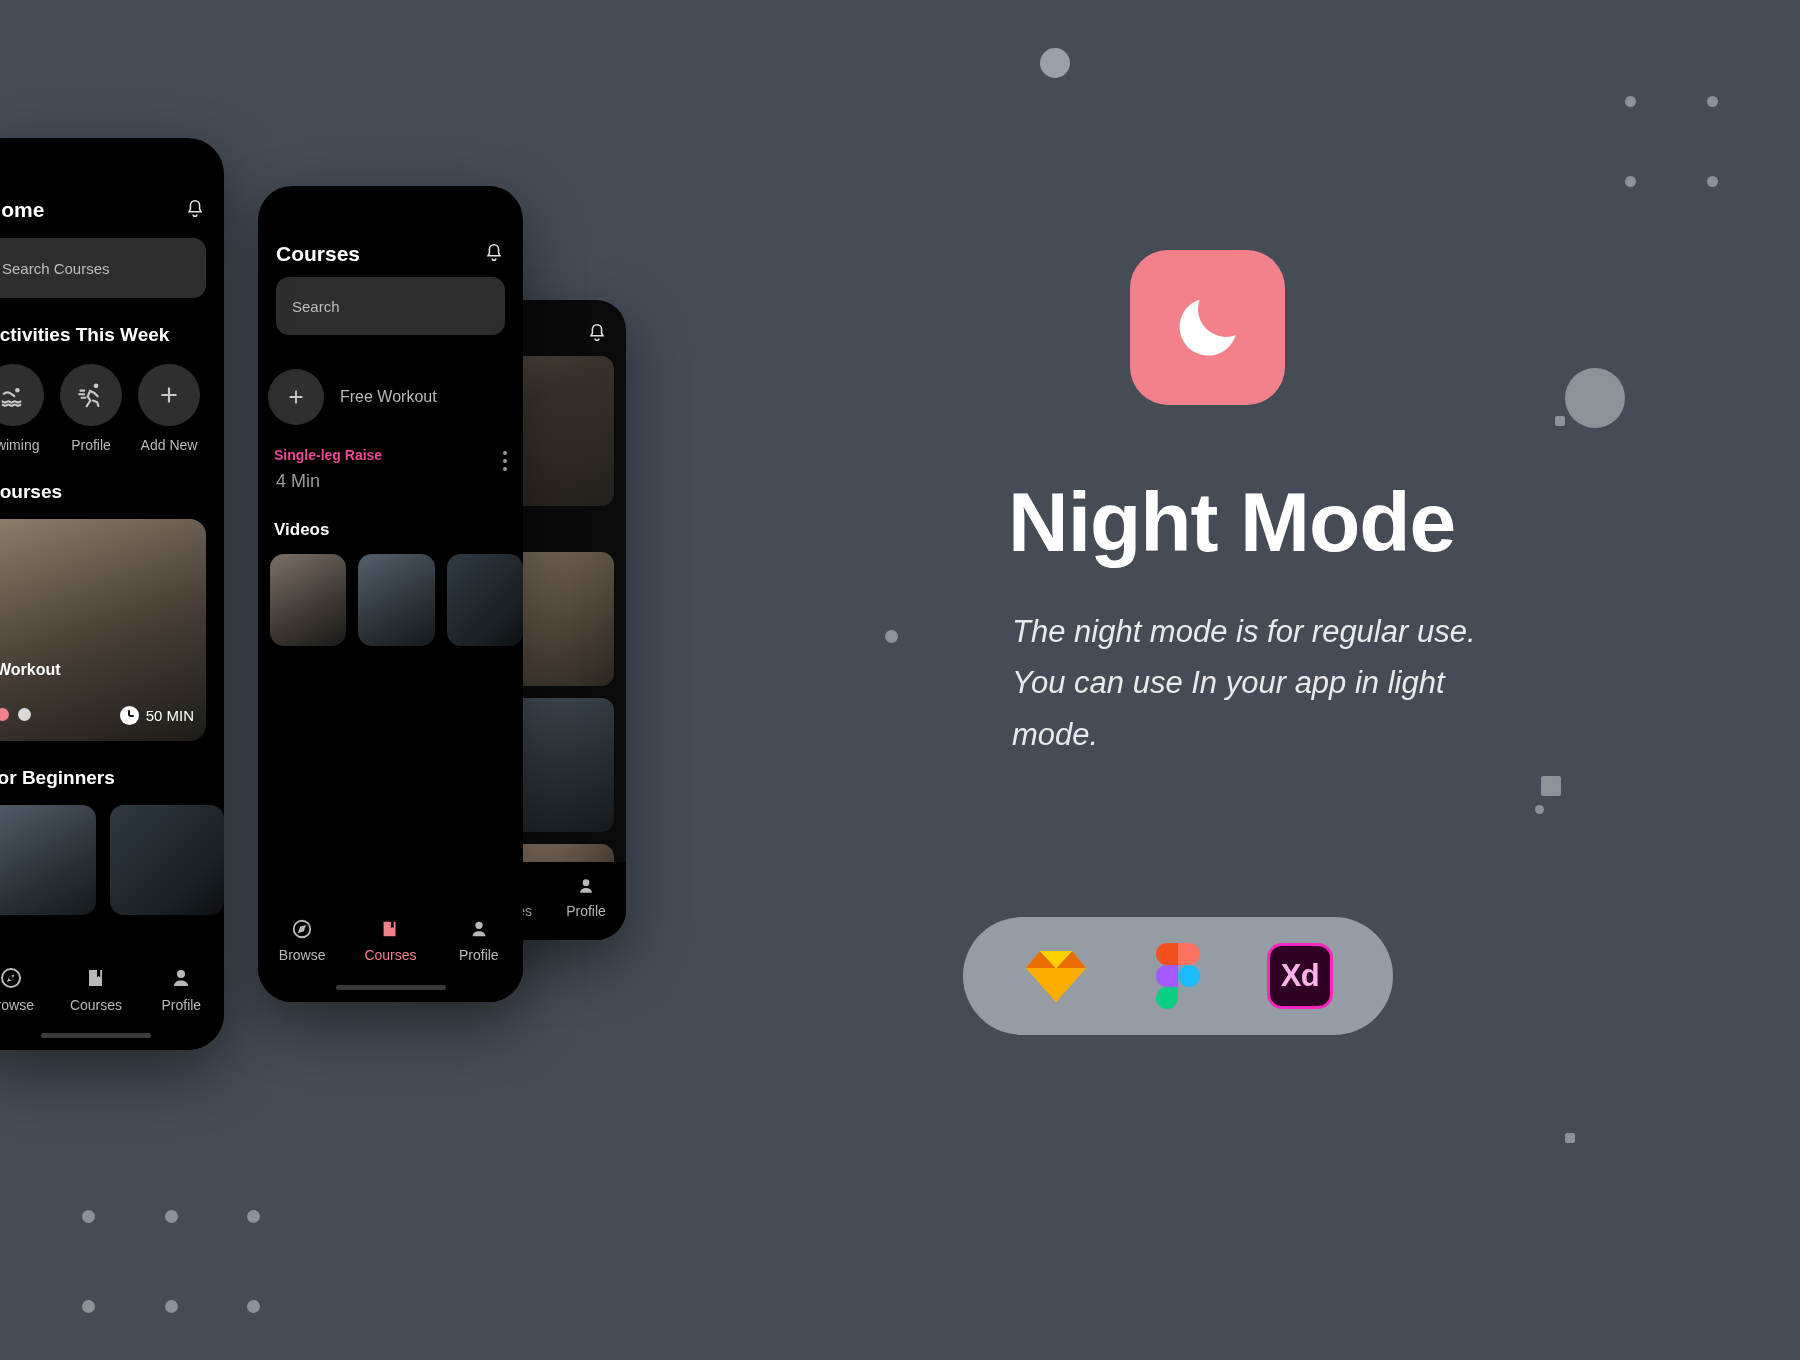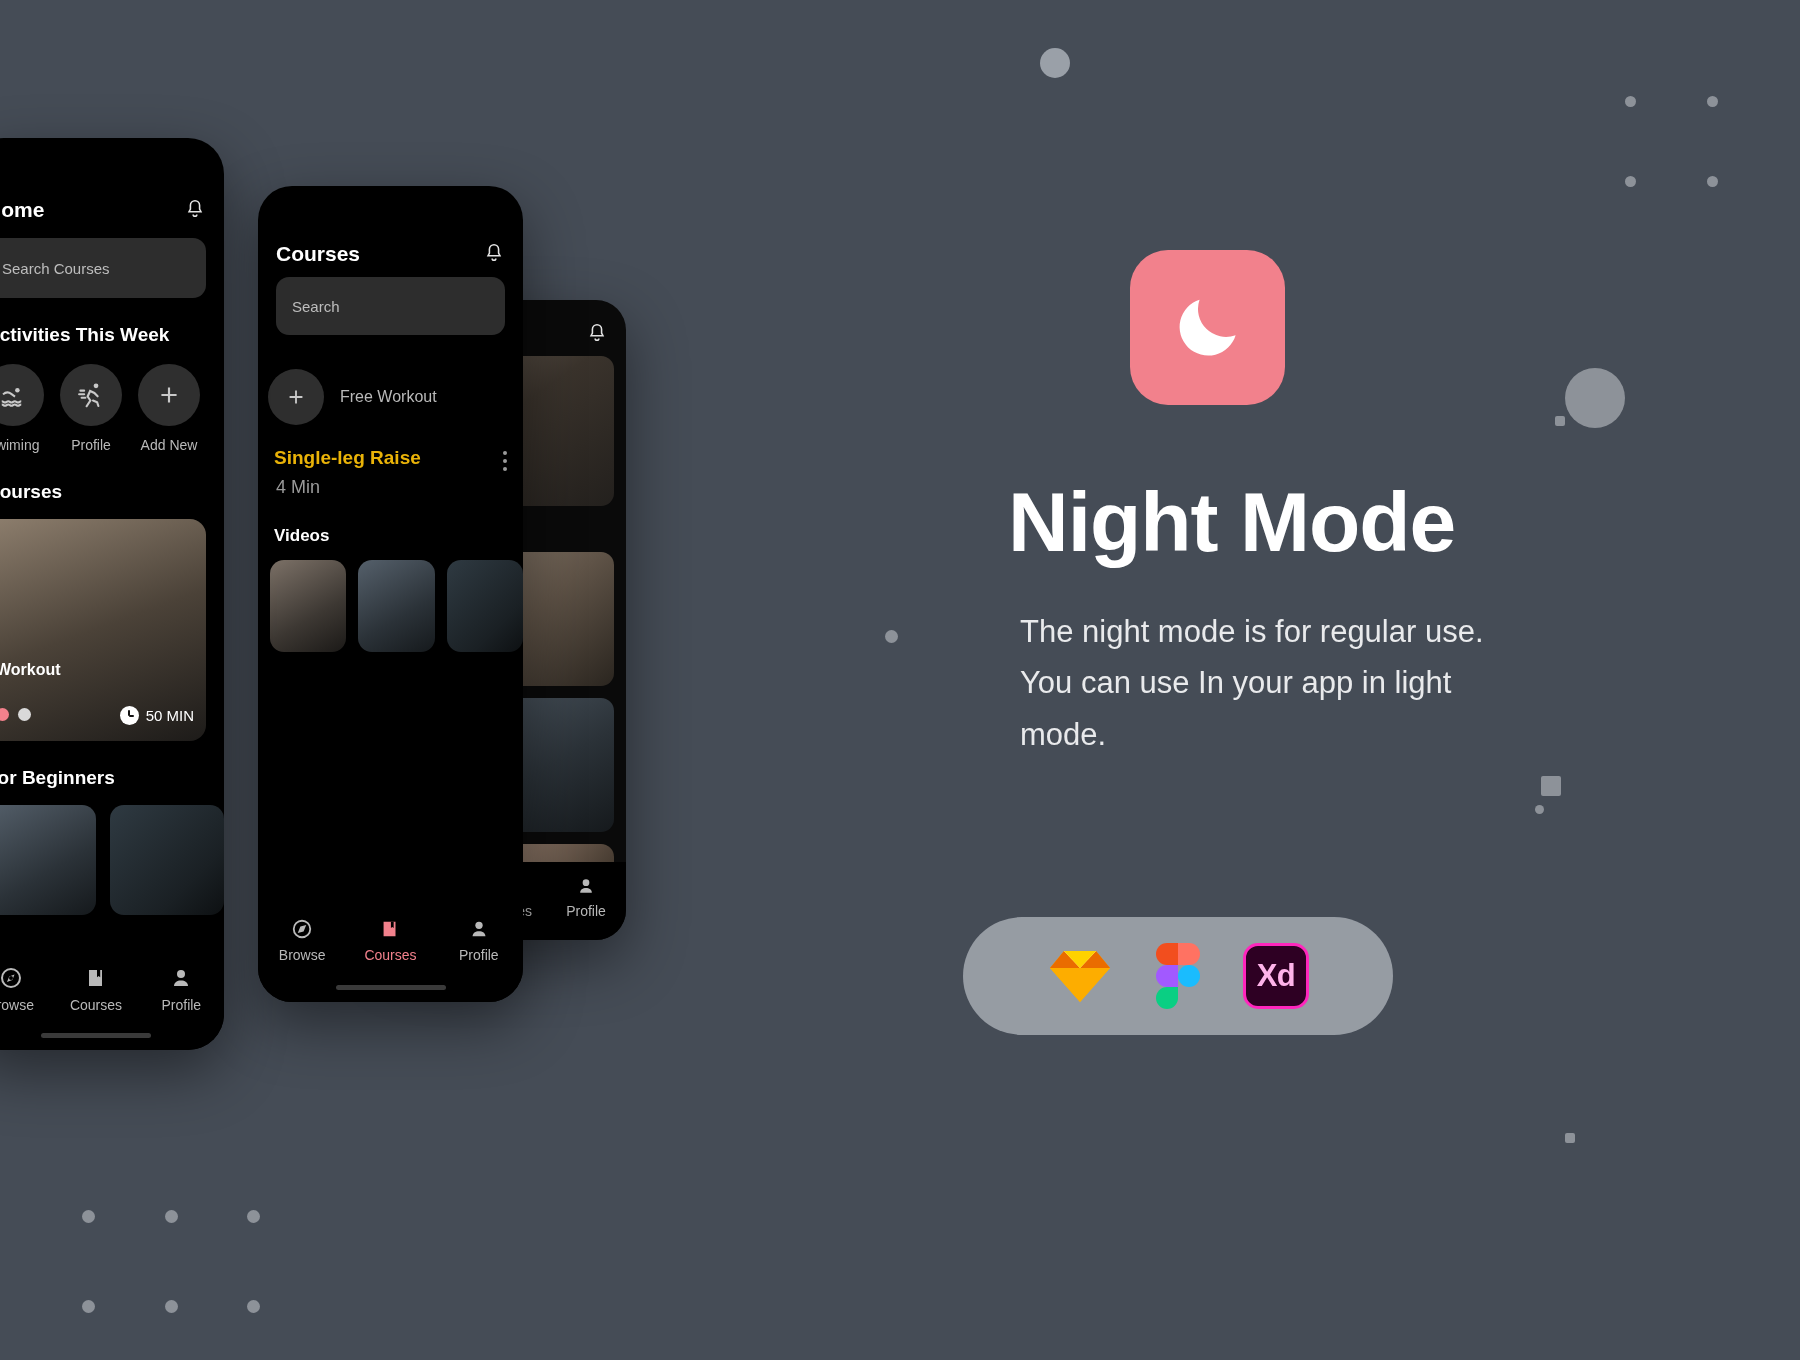--- a/index.html
+++ b/index.html
@@ -33,37 +33,38 @@
     margin-top: 75px;
     margin-left: 8px;
     font-size: 84px;
     font-weight: bold;
     color: #ffffff;
     letter-spacing: -1px;
     line-height: 1;
   }
   .promo-body {
     margin-top: 42px;
-    margin-left: 20px;
+    margin-left: 12px;
     font-size: 31px;
     color: #e9eaec;
     line-height: 1.66;
     max-width: 470px;
     font-weight: 400;
+    font-style: italic;
   }
 
   
   .tools-pill {
     position: absolute;
     left: 963px; top: 917px;
     width: 430px; height: 118px;
     border-radius: 59px;
     background: rgba(200,205,212,0.62);
     display: flex; align-items: center; justify-content: center;
-    gap: 26px;
+    gap: 50px;
   }
   .tool { width: 72px; height: 72px; display: flex; align-items: center; justify-content: center; }
   .tool svg { display: block; }
   .xd-badge {
     width: 66px; height: 66px; border-radius: 15px;
     background: #2e0023;
     border: 3px solid #ff26bd;
     display: flex; align-items: center; justify-content: center;
     color: #ffb3ea;
     font-size: 31px; font-weight: bold;
@@ -158,21 +159,21 @@
   .home-ind {
     position: absolute; bottom: 12px; left: 50%; transform: translateX(-50%);
     width: 110px; height: 5px; border-radius: 3px; background: #3a3a3a;
   }
 
   
   .lrow {
     display: flex; align-items: flex-start; justify-content: space-between;
     padding: 0 16px; margin-top: 26px;
   }
-  .lrow .nm { font-size: 19px; font-weight: bold; color: #eab308; }
+  .lrow .nm { font-size: 14px; font-weight: bold; color: #ec4899; }
   .lrow .mn { font-size: 18px; color: #9a9a9a; margin-top: 8px; margin-left: 2px; }
   .kebab { display: flex; flex-direction: column; gap: 4px; padding-top: 4px; }
   .kebab i { width: 4px; height: 4px; border-radius: 50%; background: #9a9a9a; display: block; }
 
   .stars { position: absolute; left: 12px; bottom: 10px; font-size: 17px; color: #f5b50a; letter-spacing: 2px; }
 
   .card3 { margin: 12px 12px 0 12px; height: 134px; border-radius: 13px; overflow: hidden; position: relative; }
 
   
   .ph-a { background: linear-gradient(145deg,#6d6257 0%,#3a332c 45%,#23201d 100%); }

